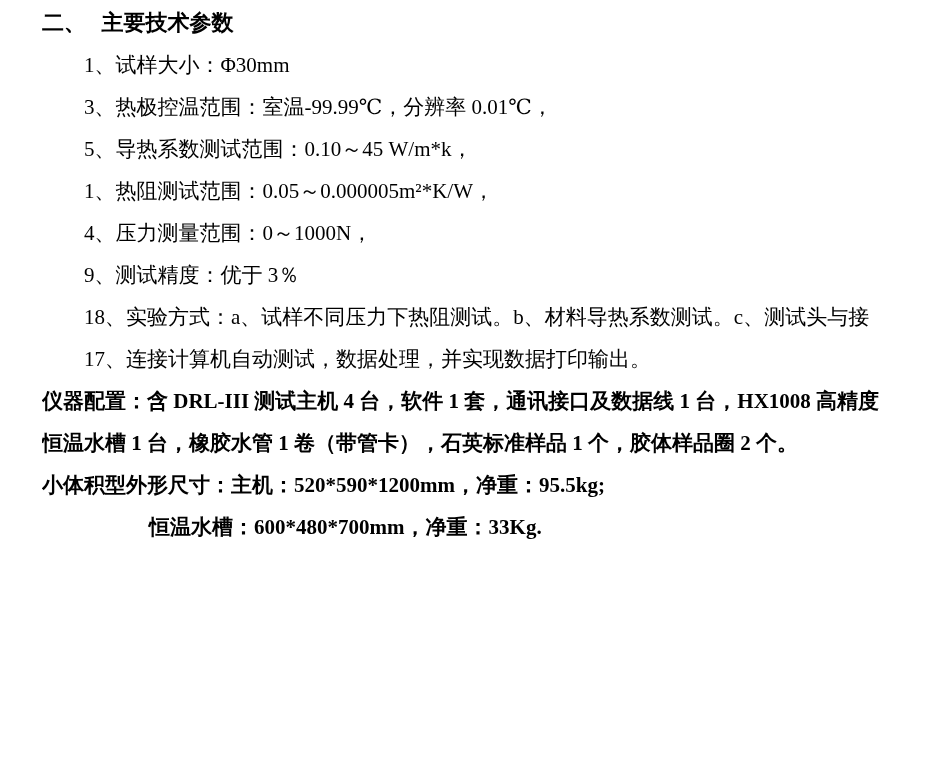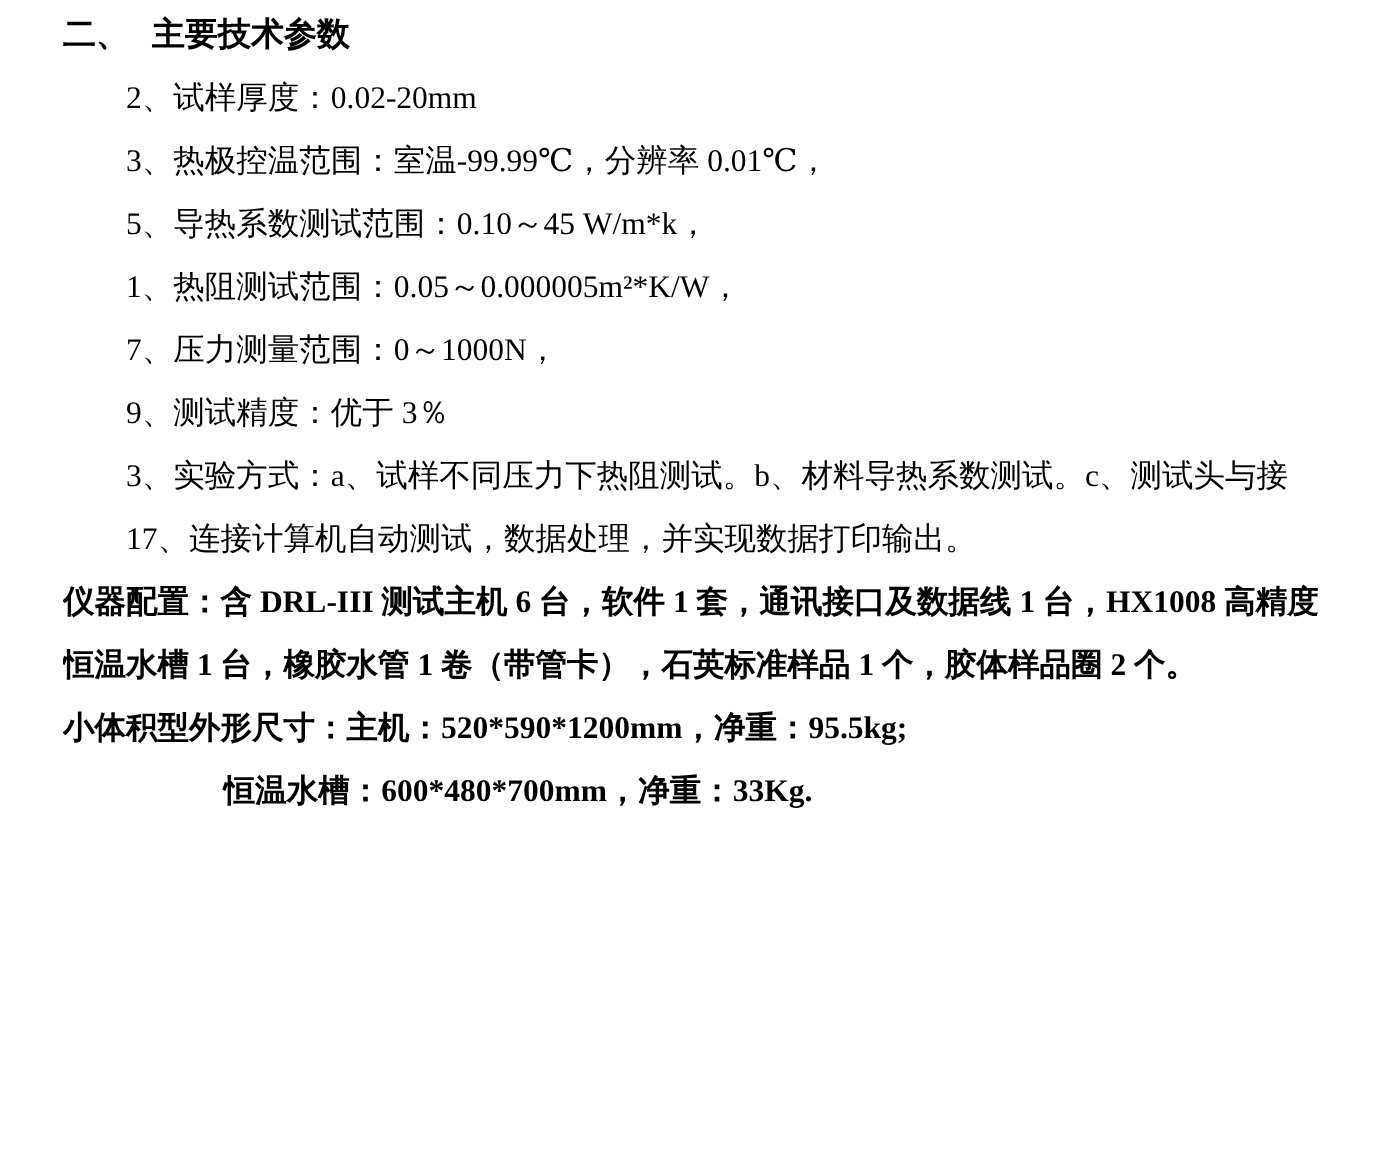--- a/index.html
+++ b/index.html
@@ -46,28 +46,28 @@
 </style>
 </head>
 <body>
 
 <div class="doc">
 
   <p class="line heading">
     <span class="numeral">二、</span><span>主要技术参数</span>
   </p>
 
-  <p class="line indent">2、试样厚度：0.02-20mm</p>
+  <p class="line indent">1、试样大小：Φ30mm</p>
   <p class="line indent">3、热极控温范围：室温-99.99℃，分辨率 0.01℃，</p>
   <p class="line indent">5、导热系数测试范围：0.10～45 W/m*k，</p>
   <p class="line indent">1、热阻测试范围：0.05～0.000005m²*K/W，</p>
-  <p class="line indent">7、压力测量范围：0～1000N，</p>
+  <p class="line indent">4、压力测量范围：0～1000N，</p>
   <p class="line indent">9、测试精度：优于 3％</p>
-  <p class="line indent">3、实验方式：a、试样不同压力下热阻测试。b、材料导热系数测试。c、测试头与接</p>
+  <p class="line indent">18、实验方式：a、试样不同压力下热阻测试。b、材料导热系数测试。c、测试头与接</p>
   <p class="line indent">17、连接计算机自动测试，数据处理，并实现数据打印输出。</p>
 
-  <p class="line bold">仪器配置：含 DRL-III 测试主机 6 台，软件 1 套，通讯接口及数据线 1 台，HX1008 高精度</p>
+  <p class="line bold">仪器配置：含 DRL-III 测试主机 4 台，软件 1 套，通讯接口及数据线 1 台，HX1008 高精度</p>
   <p class="line bold">恒温水槽 1 台，橡胶水管 1 卷（带管卡），石英标准样品 1 个，胶体样品圈 2 个。</p>
 
   <p class="line bold">小体积型外形尺寸：主机：520*590*1200mm，净重：95.5kg;</p>
   <p class="line bold tank-indent">恒温水槽：600*480*700mm，净重：33Kg.</p>
 
 </div>
 
 </body></html>

